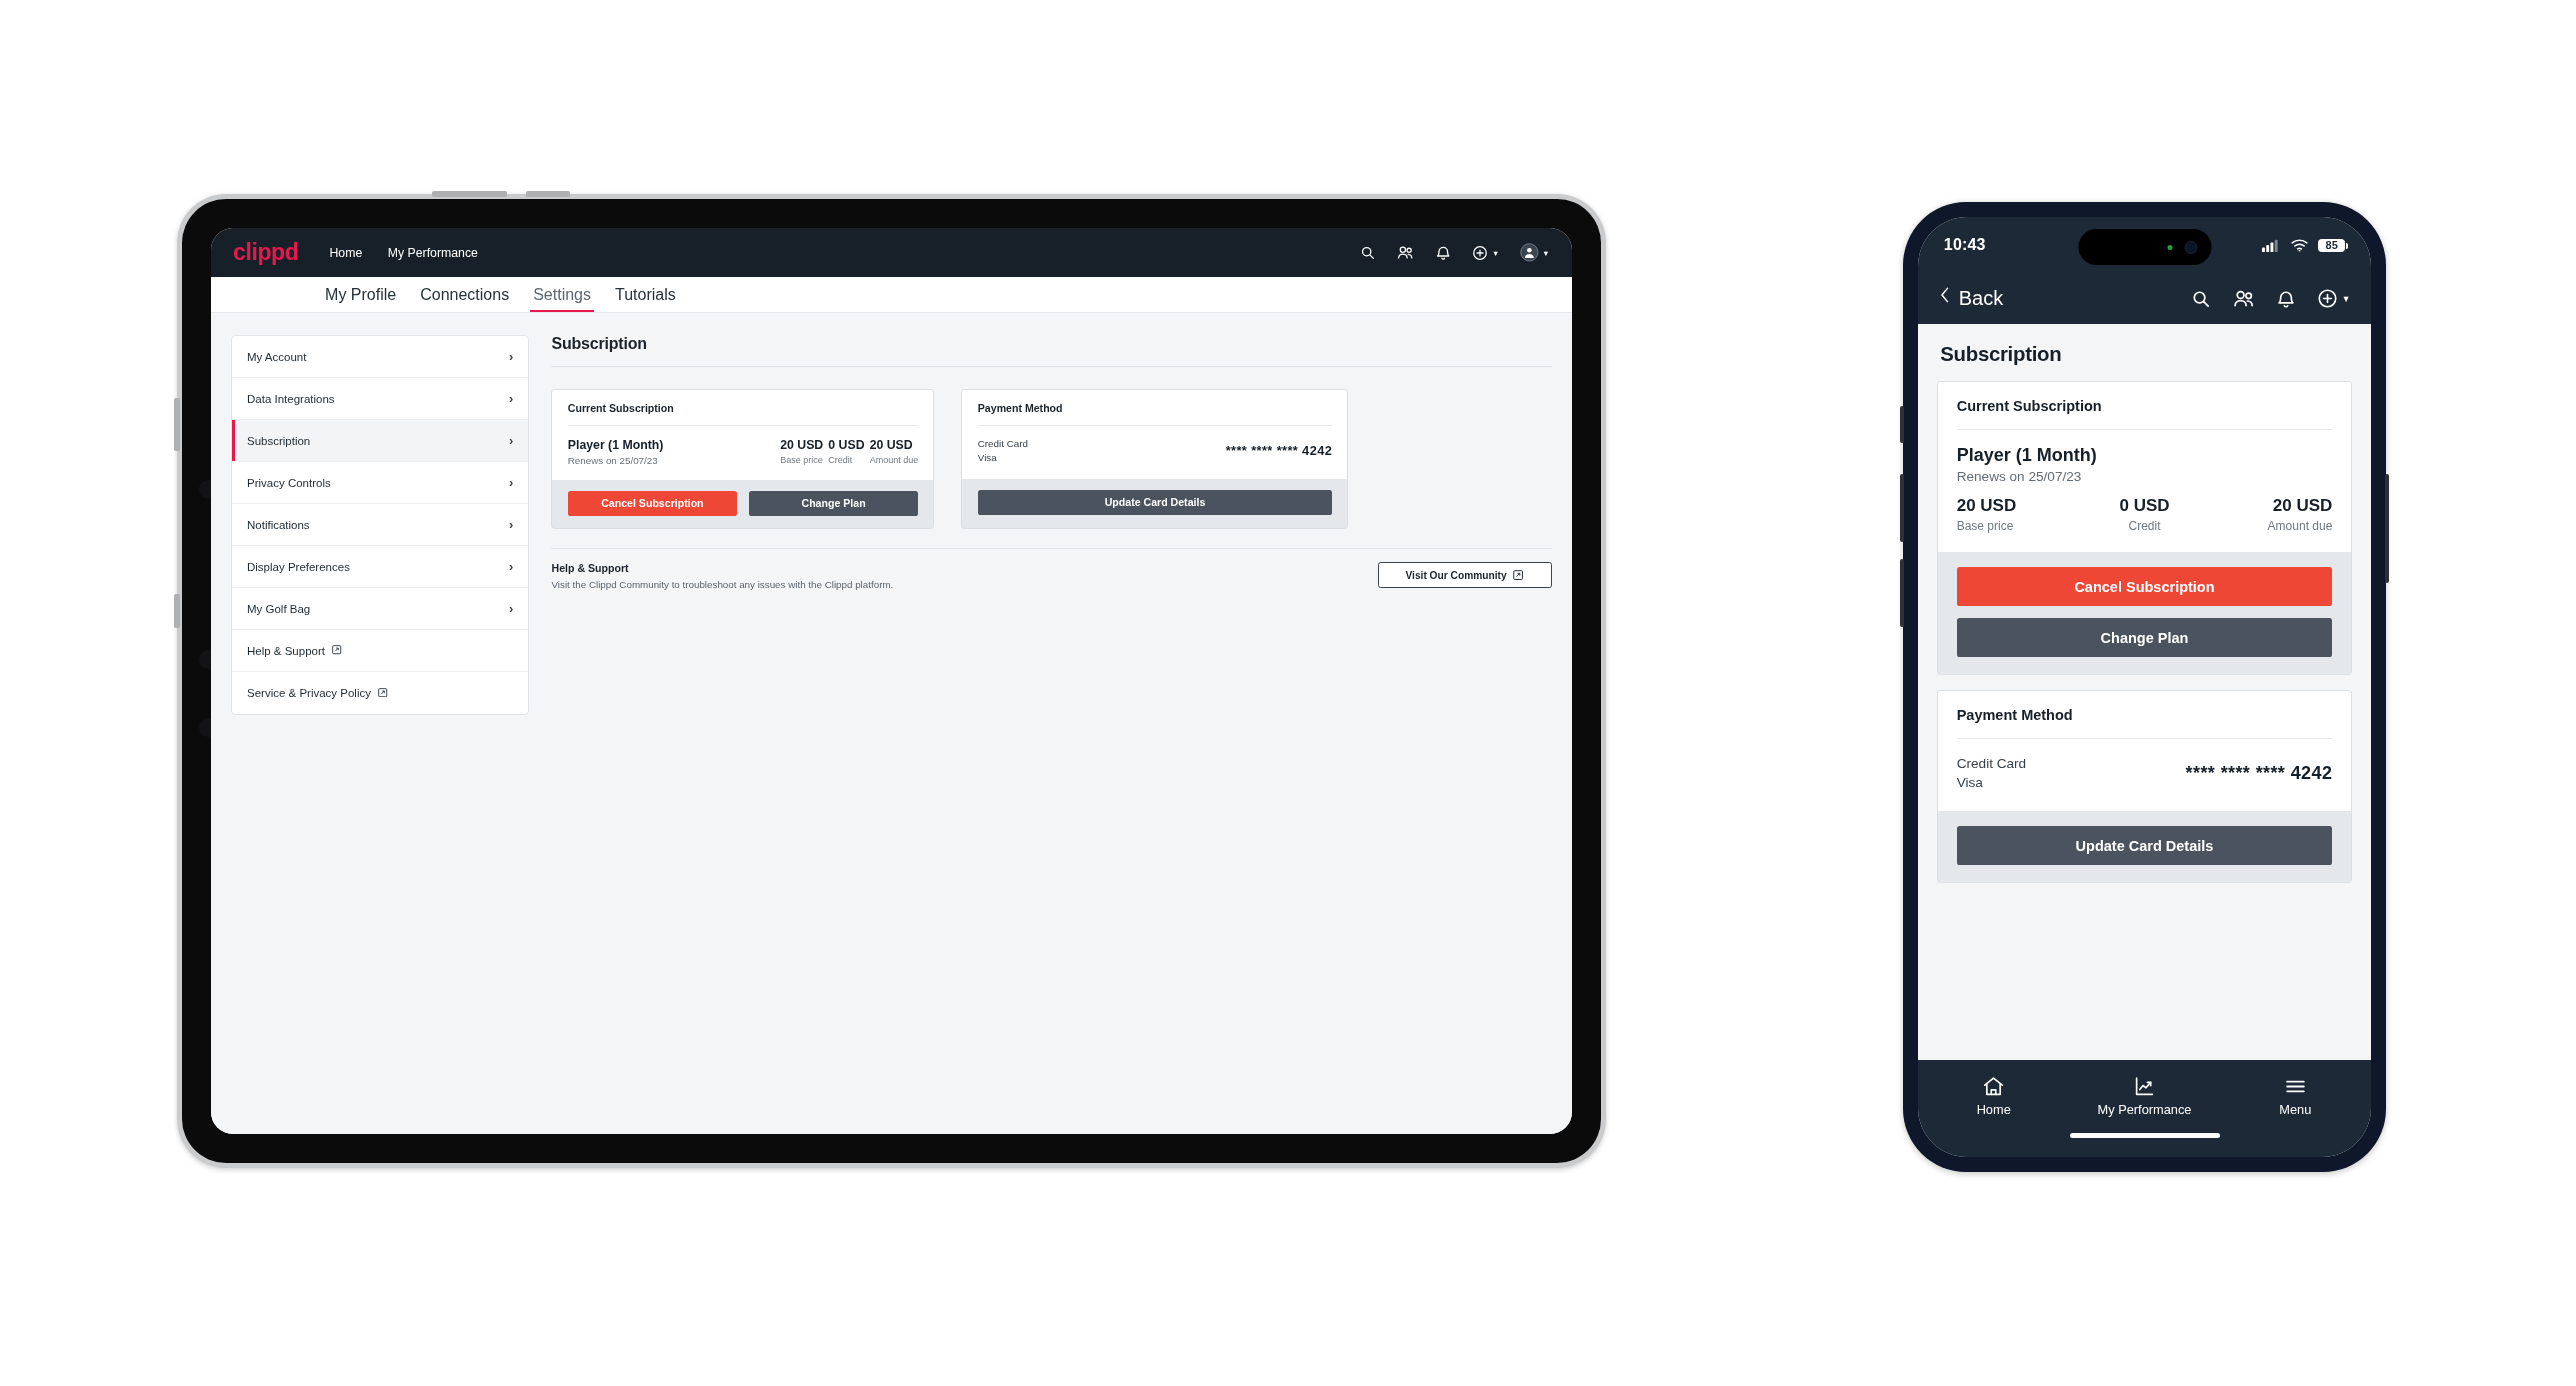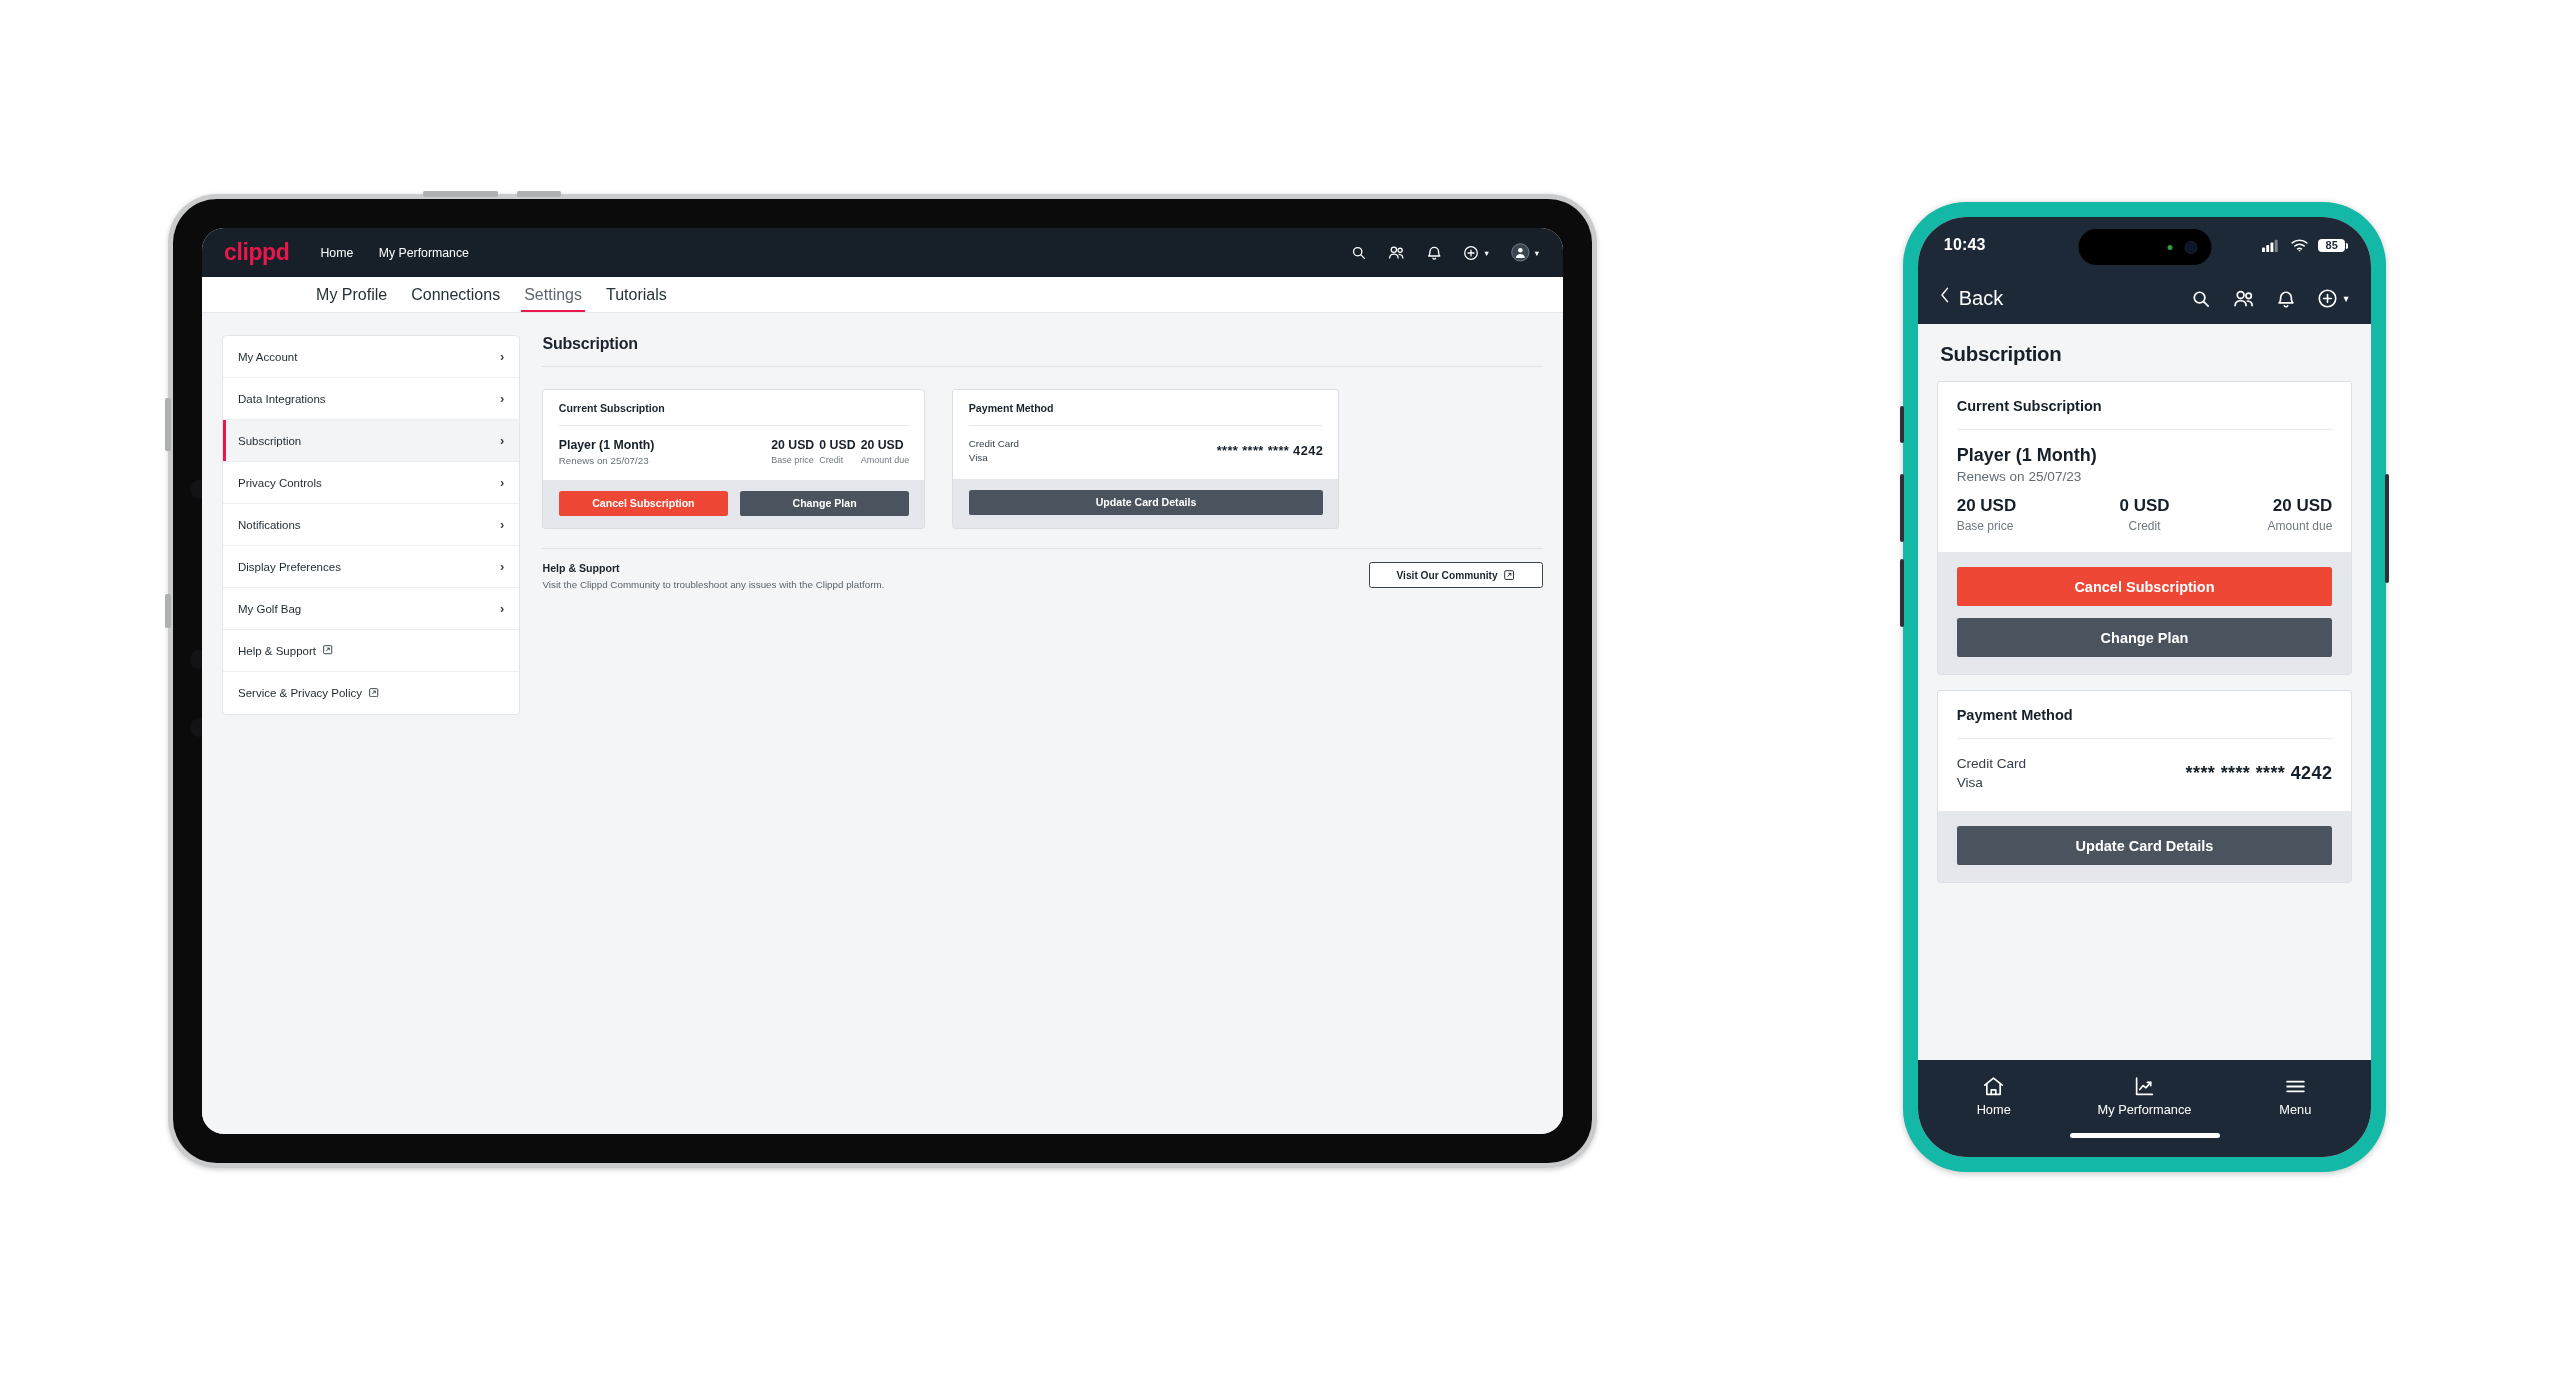--- a/index.html
+++ b/index.html
@@ -7,21 +7,21 @@
     width: 2576px; height: 1386px;
     background: #ffffff;
     font-family: "Liberation Sans", sans-serif;
     overflow: hidden;
   }
 
   .stage { position: relative; width: 2576px; height: 1386px; background: #fff; }
 
   
   .tablet-outer {
-    position: absolute; left: 168px; top: 194px;
+    position: absolute; left: 177px; top: 194px;
     width: 1429px; height: 974px;
     background: #c9cbcd;
     border-radius: 49px;
     box-shadow: 0 1.7px 5.1px rgba(0,0,0,.18);
   }
   .tablet-bezel {
     position: absolute; left: 5.1px; top: 5.1px; right: 5.1px; bottom: 5.1px;
     background: #0b0b0c;
     border-radius: 44px;
   }
@@ -144,21 +144,21 @@
   .t-helpbtn {
     margin-left:auto; border:0.9px solid #39434c; border-radius:2.6px; background:#fff; height: 25.5px;
     width: 174px; display:flex; align-items:center; justify-content:center; gap:6.8px;
     font-size: 10.2px; color:#1b242c; font-weight:700; cursor:pointer;
   }
 
   
   .phone-outer {
     position:absolute; left: 1903px; top: 202px;
     width: 483px; height: 970px;
-    background: #14b8a6; border-radius: 63px;
+    background: #0f172a; border-radius: 63px;
     box-shadow: 0 1.7px 6.8px rgba(0,0,0,.22);
   }
   .phone-screen {
     position:absolute; left: 15.3px; top: 15.3px; right: 15.3px; bottom: 15.3px;
     background: #f4f5f7; border-radius: 49px; overflow:hidden;
     display:flex; flex-direction:column;
   }
   .p-side-btn { position:absolute; background:#17181a; border-radius:2.6px; }
   .pb-r1 { right:-3.4px; top: 272px; width:4.3px; height: 109px; background:#2e3034; }
   .pb-l1 { left:-3.4px; top: 204px; width:4.3px; height: 37px; background:#2e3034; }

